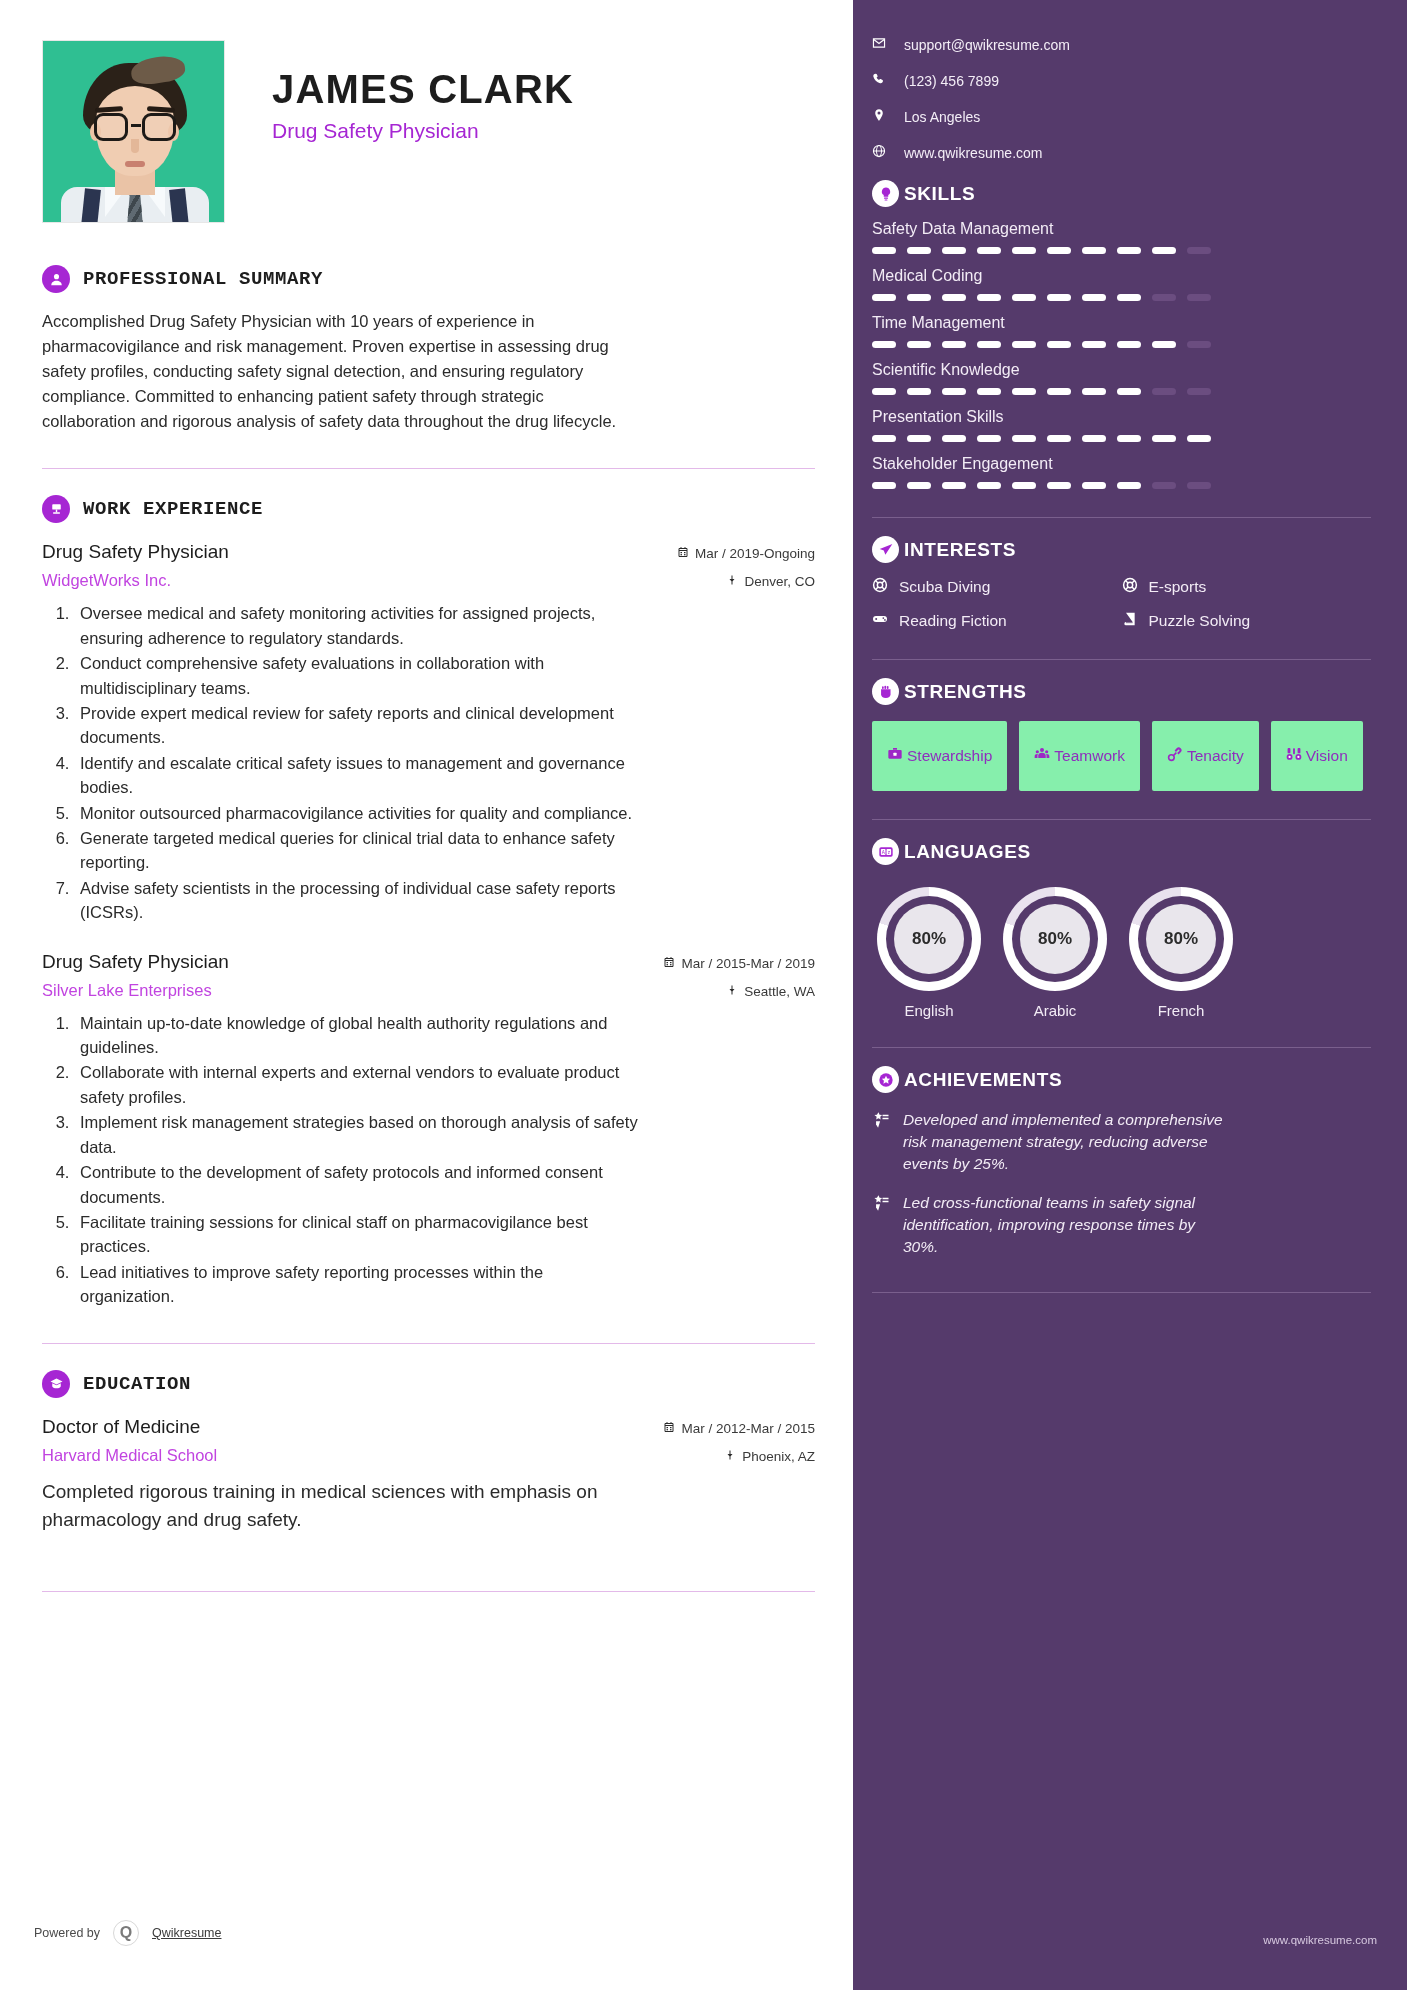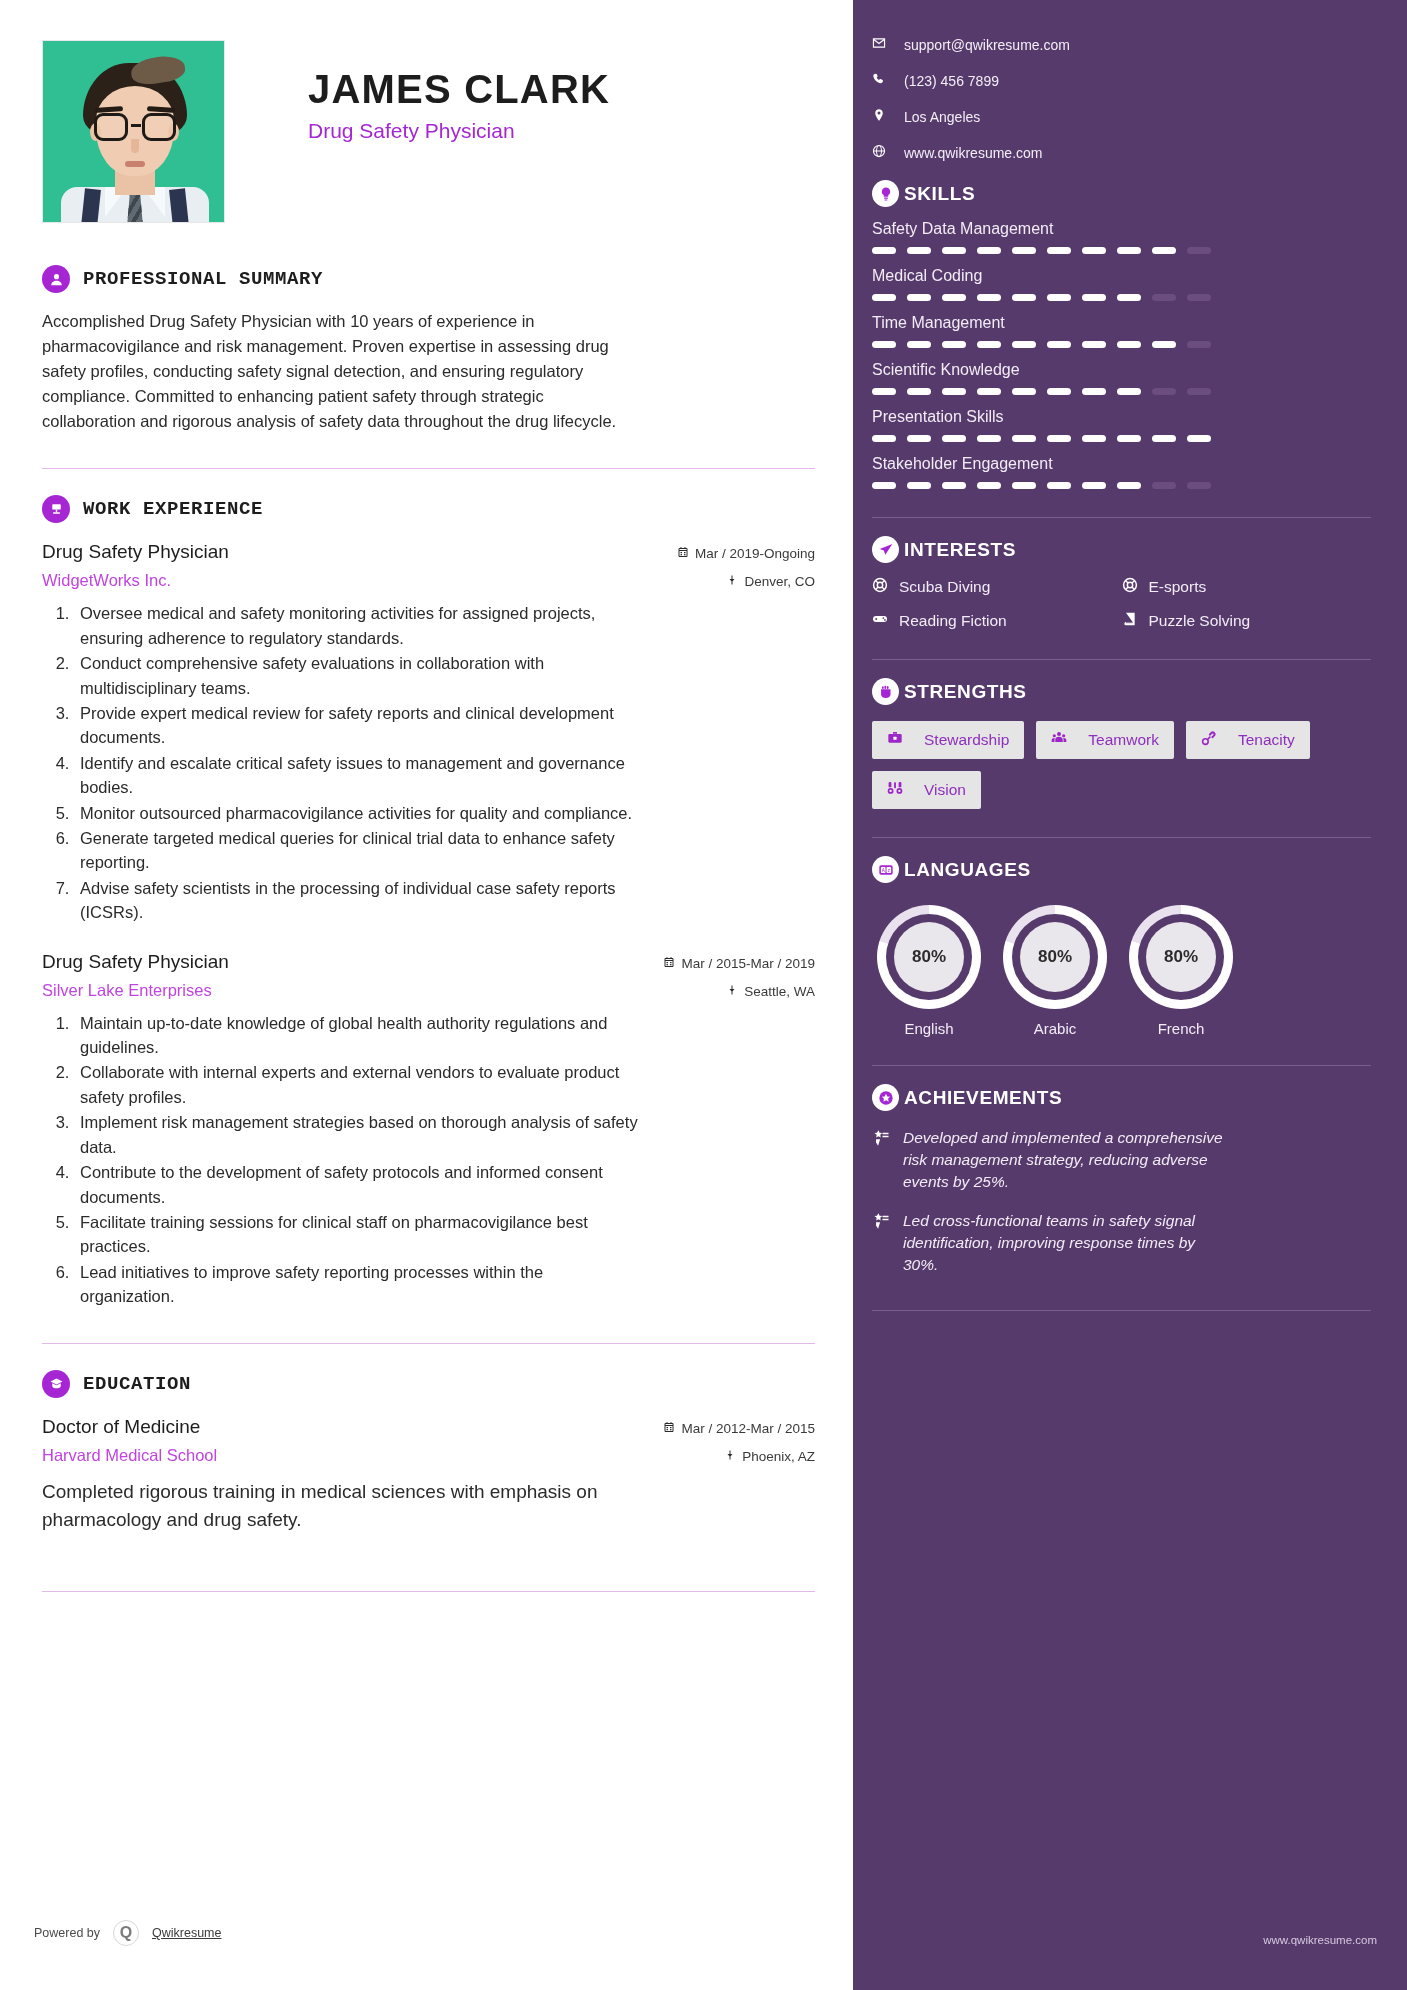--- a/index.html
+++ b/index.html
@@ -58,21 +58,21 @@
   .ph-collar-l,.ph-collar-r{position:absolute;top:146px;width:0;height:0;border-style:solid;}
   .ph-collar-l{left:62px;border-width:0 0 30px 22px;border-color:transparent transparent transparent #f7fafc;}
   .ph-collar-r{left:100px;border-width:0 22px 30px 0;border-color:transparent #f7fafc transparent transparent;}
   .ph-tie{position:absolute;left:84px;top:152px;width:16px;height:34px;background:#5f6a72;clip-path:polygon(18% 0,82% 0,100% 100%,0 100%);}
   .ph-tie-stripe{position:absolute;left:84px;top:152px;width:16px;height:34px;
     background:repeating-linear-gradient(-60deg,#3e474d 0 4px,transparent 4px 9px);
     clip-path:polygon(18% 0,82% 0,100% 100%,0 100%);}
   .ph-strap-l,.ph-strap-r{position:absolute;top:148px;width:16px;height:38px;background:#2b3550;}
   .ph-strap-l{left:40px;transform:rotate(6deg);} .ph-strap-r{left:128px;transform:rotate(-6deg);}
 
-  .name-block { padding-left:47px; padding-top:28px;margin-left:36px; }
+  .name-block { padding-left:47px; padding-top:28px; }
   .name {
     font-size:40px; font-weight:bold; letter-spacing:1.2px;
     color:#1d1d1d; line-height:1.05;
   }
   .role { font-size:21px; color:#a626d3; margin-top:9px; }
 
   .sec-head { display:flex; align-items:center; gap:13px; margin-top:3px; }
   .sec-badge {
     width:28px;height:28px;border-radius:50%;
     background:#a626d3;color:#fff;
@@ -145,22 +145,22 @@
 
   .r-divider{height:1px;background:#7a5f8d;margin:28px 0 0 1px;}
 
   .interest-grid{display:flex;flex-wrap:wrap;margin-top:14px;padding-left:1px;}
   .interest{width:50%;display:flex;align-items:center;gap:11px;margin-bottom:14px;}
   .interest svg{width:16px;height:16px;fill:#ffffff;flex:0 0 16px;}
   .interest span{font-size:15.5px;color:#f3ecf6;}
 
   .strength-grid{display:flex;flex-wrap:wrap;gap:12px;margin-top:16px;padding-left:1px;}
   .strength{
-    background:#e5e5e5;border-radius:2px;padding:9px 15px;
-    display:flex;align-items:center;gap:21px;
+    background:#86efac;border-radius:2px;padding:25px 15px;
+    display:flex;align-items:center;gap:4px;
   }
   .strength svg{width:16px;height:16px;fill:#9d27c6;flex:0 0 16px;}
   .strength span{font-size:15.5px;color:#8e2fbd;}
 
   .lang-row{display:flex;gap:22px;margin-top:22px;padding-left:6px;}
   .lang{width:104px;text-align:center;}
   .ring{
     width:104px;height:104px;border-radius:50%;position:relative;
     background:conic-gradient(#ffffff 0% 80%, #e9e2ee 80% 100%);
   }

